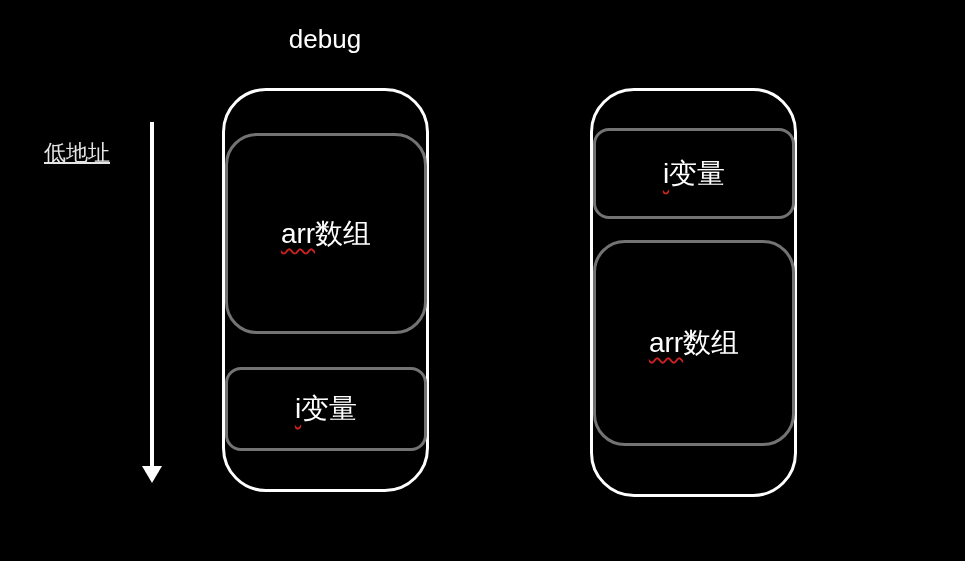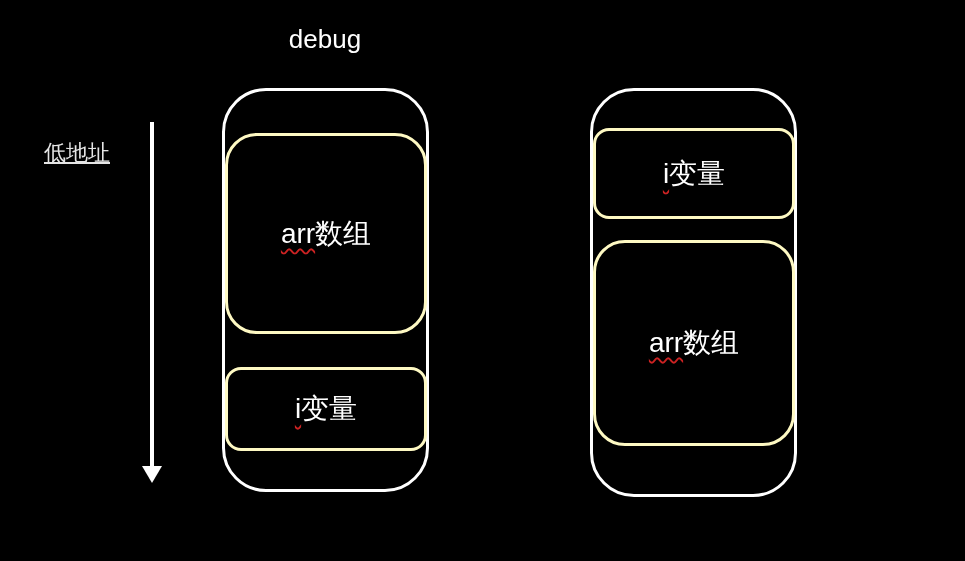--- a/index.html
+++ b/index.html
@@ -50,21 +50,21 @@
   }
   .outer-box {
     position: absolute;
     border: 3px solid #fff;
     border-radius: 44px;
     background: #000;
     box-sizing: border-box;
   }
   .inner-box {
     position: absolute;
-    border: 3px solid #fef9c3;
+    border: 3px solid #737373;
     background: #000;
     box-sizing: border-box;
     display: flex;
     align-items: center;
     justify-content: center;
     font-size: 28px;
     color: #fff;
   }
   .inner-box.big { border-radius: 32px; text-align: right; }
   .inner-box.small { border-radius: 16px; }

